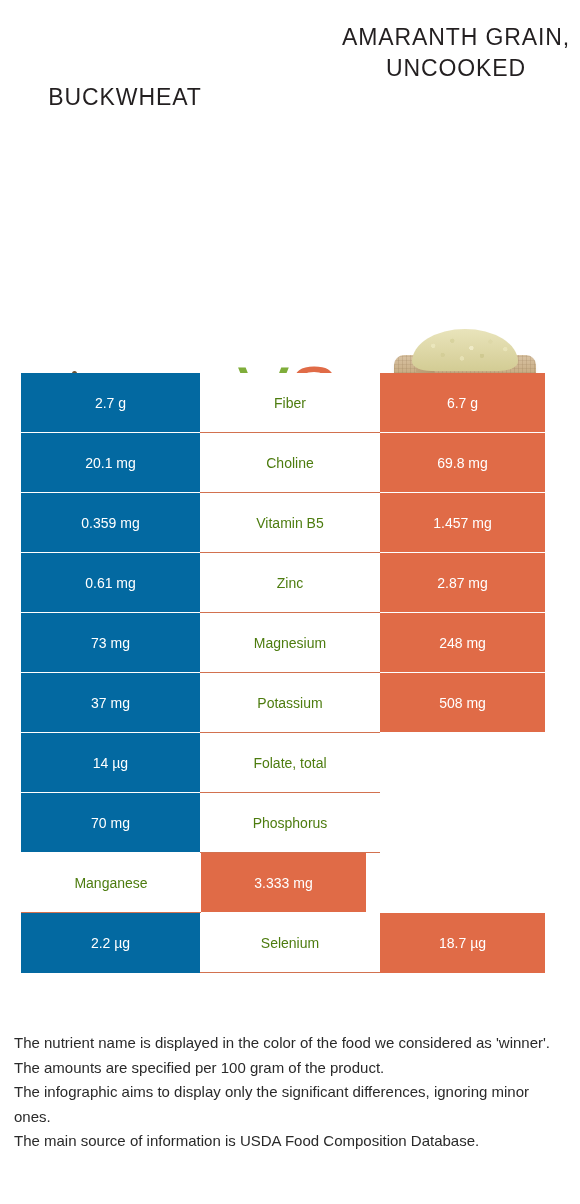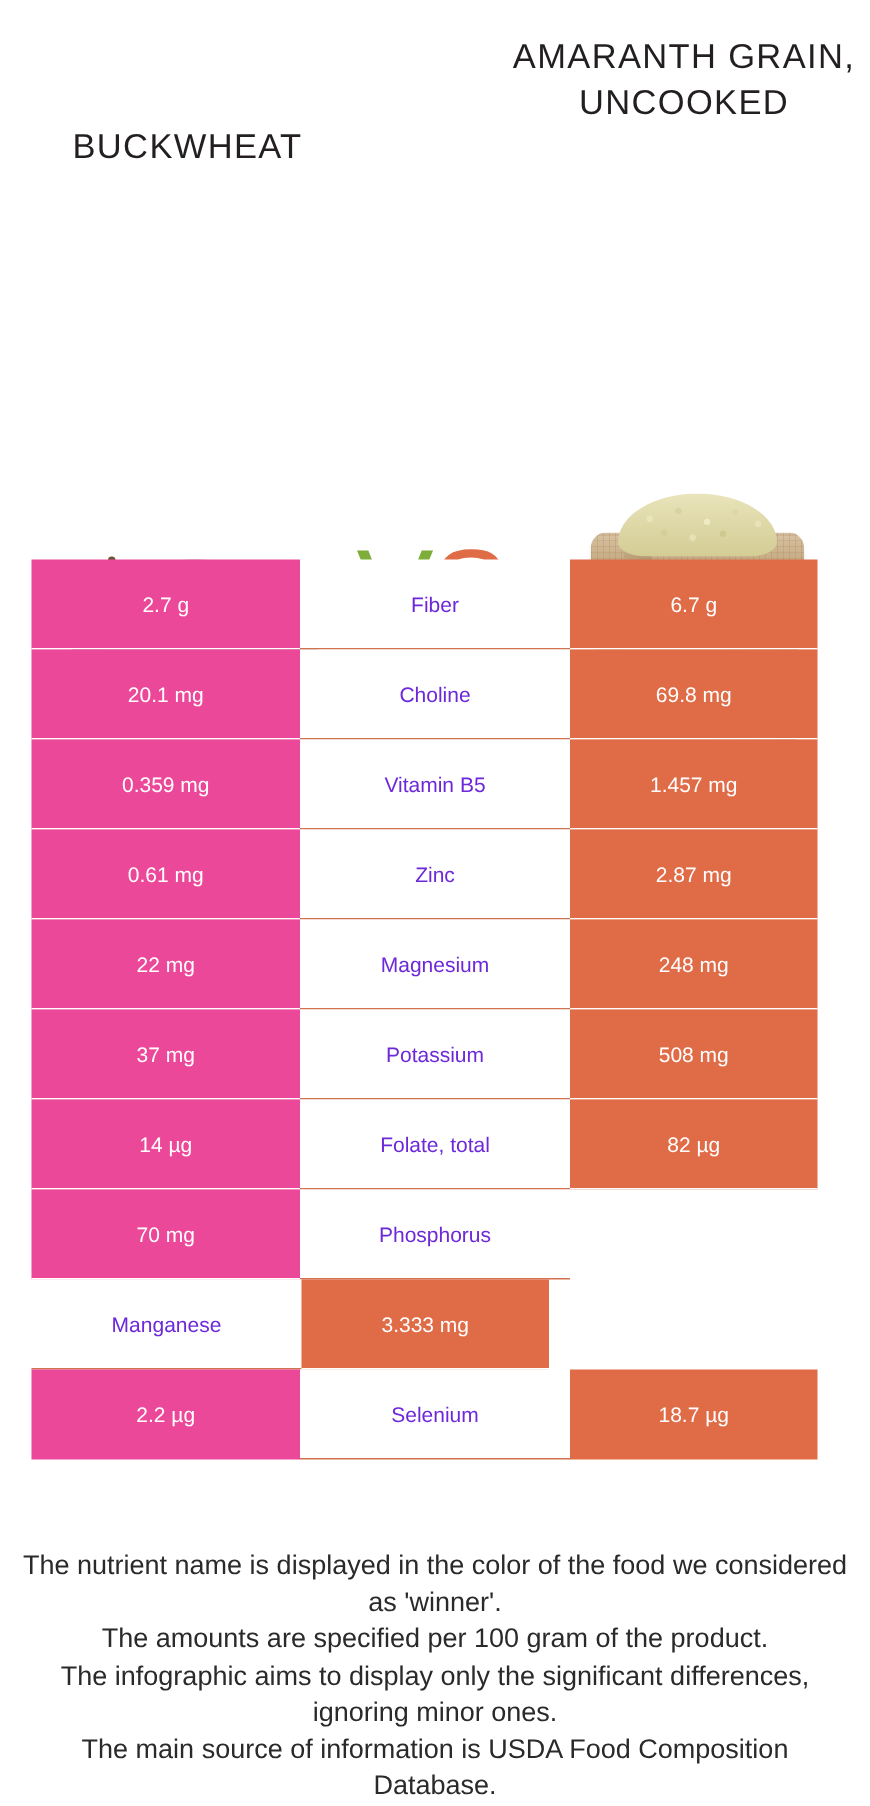--- a/index.html
+++ b/index.html
@@ -220,51 +220,51 @@
     align-items: center;
     justify-content: center;
     font-size: 14px;
     font-weight: 400;
     font-family: "Liberation Sans", sans-serif;
     white-space: nowrap;
   }
 
   .cell-left {
     width: 179px;
-    background: #ec4899;
+    background: #0369a1;
     color: #ffffff;
     border-bottom: 1px solid #ffffff;
   }
 
   .cell-mid {
     width: 180px;
     background: #ffffff;
-    color: #6d28d9;
+    color: #4d7c0f;
     border-bottom: 1px solid #D2714F;
     font-size: 14px;
   }
 
   .cell-right {
     width: 165px;
     background: #E06B47;
     color: #ffffff;
     border-bottom: 1px solid #ffffff;
   }
 
   .row:last-child .cell-left,
   .row:last-child .cell-right { border-bottom: none; }
 
   
   .footer {
     position: absolute;
     left: 14px;
     top: 1031px;
     width: 552px;
-    text-align: center;
-    font-size: 18px;
+    text-align: left;
+    font-size: 15px;
     line-height: 24.5px;
     color: #2a2a2a;
     font-family: "Liberation Sans", sans-serif;
   }
   .footer p { margin: 0; }
 </style>
 </head>
 <body>
 
 <div class="page">
@@ -321,35 +321,34 @@
       <div class="cell cell-right">1.457 mg</div>
     </div>
 
     <div class="row">
       <div class="cell cell-left">0.61 mg</div>
       <div class="cell cell-mid">Zinc</div>
       <div class="cell cell-right">2.87 mg</div>
     </div>
 
     <div class="row">
-      <div class="cell cell-left">22 mg</div>
+      <div class="cell cell-left">73 mg</div>
       <div class="cell cell-mid">Magnesium</div>
       <div class="cell cell-right">248 mg</div>
     </div>
 
     <div class="row">
       <div class="cell cell-left">37 mg</div>
       <div class="cell cell-mid">Potassium</div>
       <div class="cell cell-right">508 mg</div>
     </div>
 
     <div class="row">
       <div class="cell cell-left">14 µg</div>
       <div class="cell cell-mid">Folate, total</div>
-      <div class="cell cell-right">82 µg</div>
     </div>
 
     <div class="row">
       <div class="cell cell-left">70 mg</div>
       <div class="cell cell-mid">Phosphorus</div>
     </div>
 
     <div class="row">
       <div class="cell cell-mid">Manganese</div>
       <div class="cell cell-right">3.333 mg</div>

